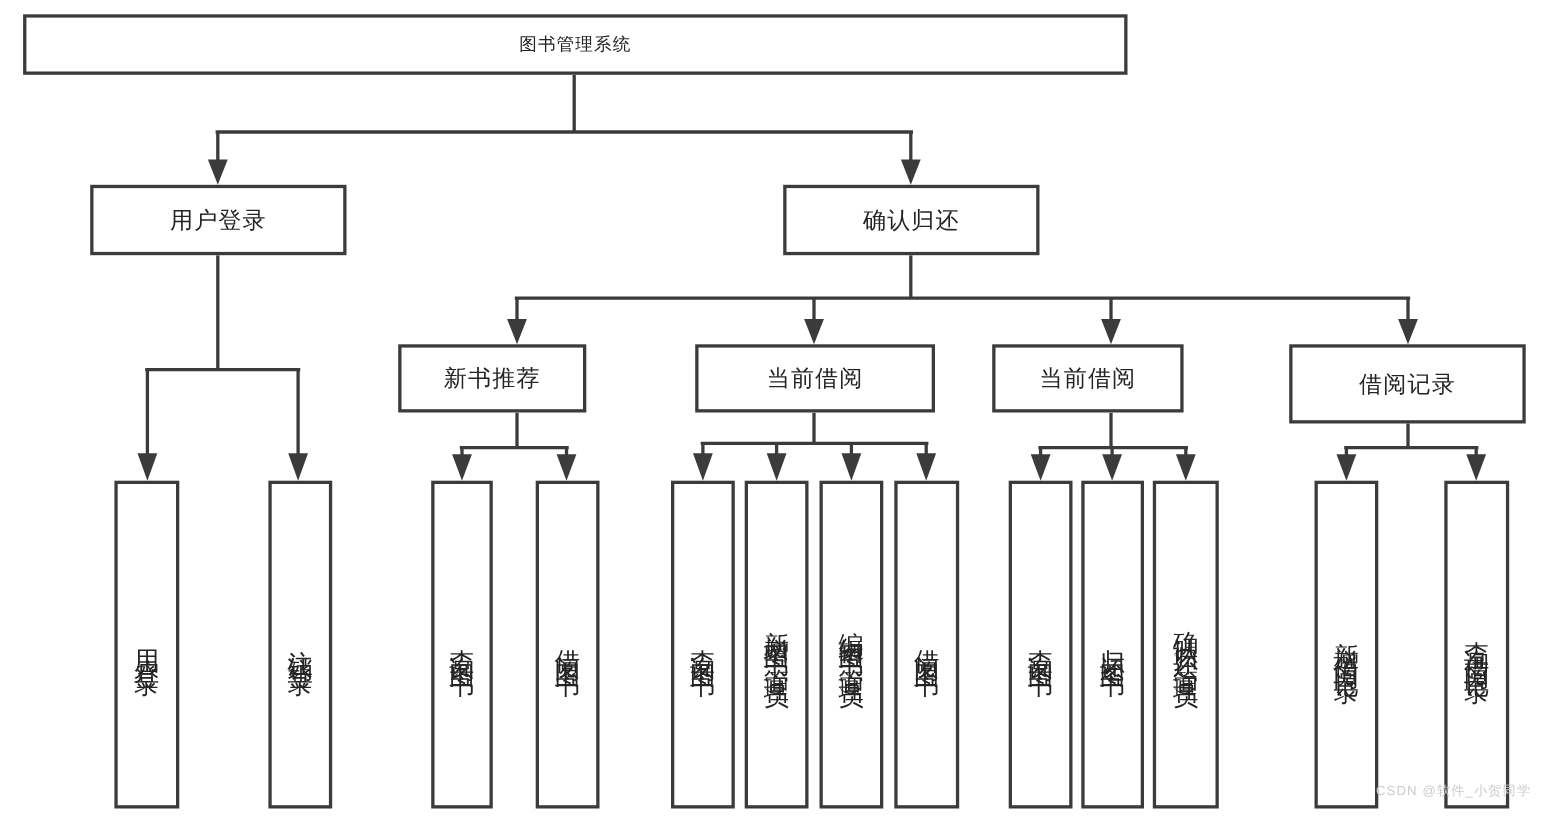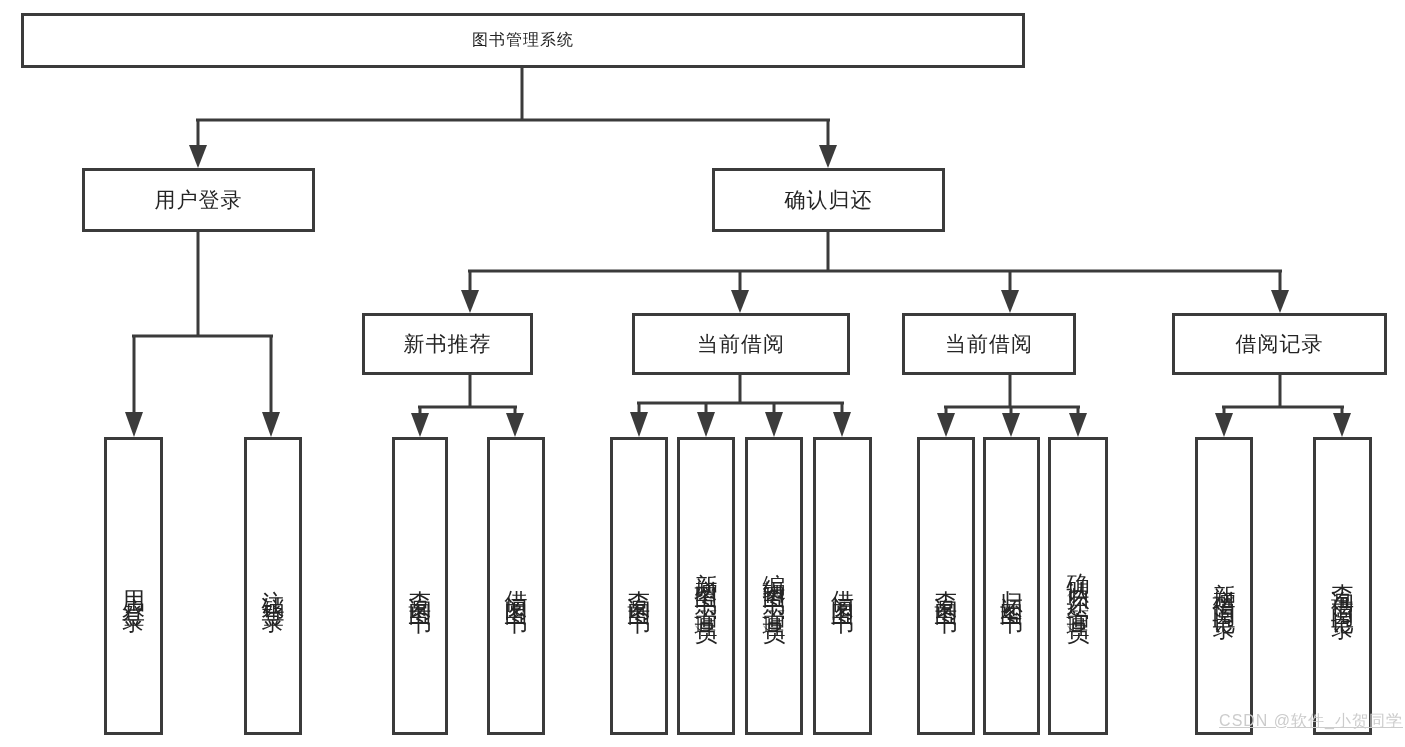--- a/index.html
+++ b/index.html
@@ -39,27 +39,26 @@
     writing-mode:vertical-rl;
     text-orientation:mixed;
     font-size:23px;
     letter-spacing:7px;
     line-height:1.25;
     color:var(--text);
     max-height:294px;
   }
   .watermark{
     position:absolute;
-    right:2px;top:711px;
-    font-size:16px;
+    right:13px;top:711px;
+    font-size:12px;
     letter-spacing:1px;
     color:var(--watermark);
     z-index:5;
     white-space:nowrap;
-    text-decoration:underline;
   }
 </style>
 </head>
 <body>
 
 <div class="page">
 
   <svg class="connectors" width="1405" height="747" viewBox="0 0 1405 747">
 
     <g>
@@ -149,21 +148,21 @@
 
   <div class="node" style="left:362px;top:313px;width:171px;height:62px;">
     <span class="hlabel">新书推荐</span>
   </div>
   <div class="node" style="left:632px;top:313px;width:218px;height:62px;">
     <span class="hlabel">当前借阅</span>
   </div>
   <div class="node" style="left:902px;top:313px;width:174px;height:62px;">
     <span class="hlabel">当前借阅</span>
   </div>
-  <div class="node" style="left:1172px;top:313px;width:215px;height:62px;">
+  <div class="node" style="left:1172px;top:313px;width:215px;height:72px;">
     <span class="hlabel">借阅记录</span>
   </div>
 
   <div class="node leaf" style="left:104px;top:437px;width:59px;height:298px;">
     <span class="vtext">用户登录</span>
   </div>
   <div class="node leaf" style="left:244px;top:437px;width:58px;height:298px;">
     <span class="vtext">注销登录</span>
   </div>
 

